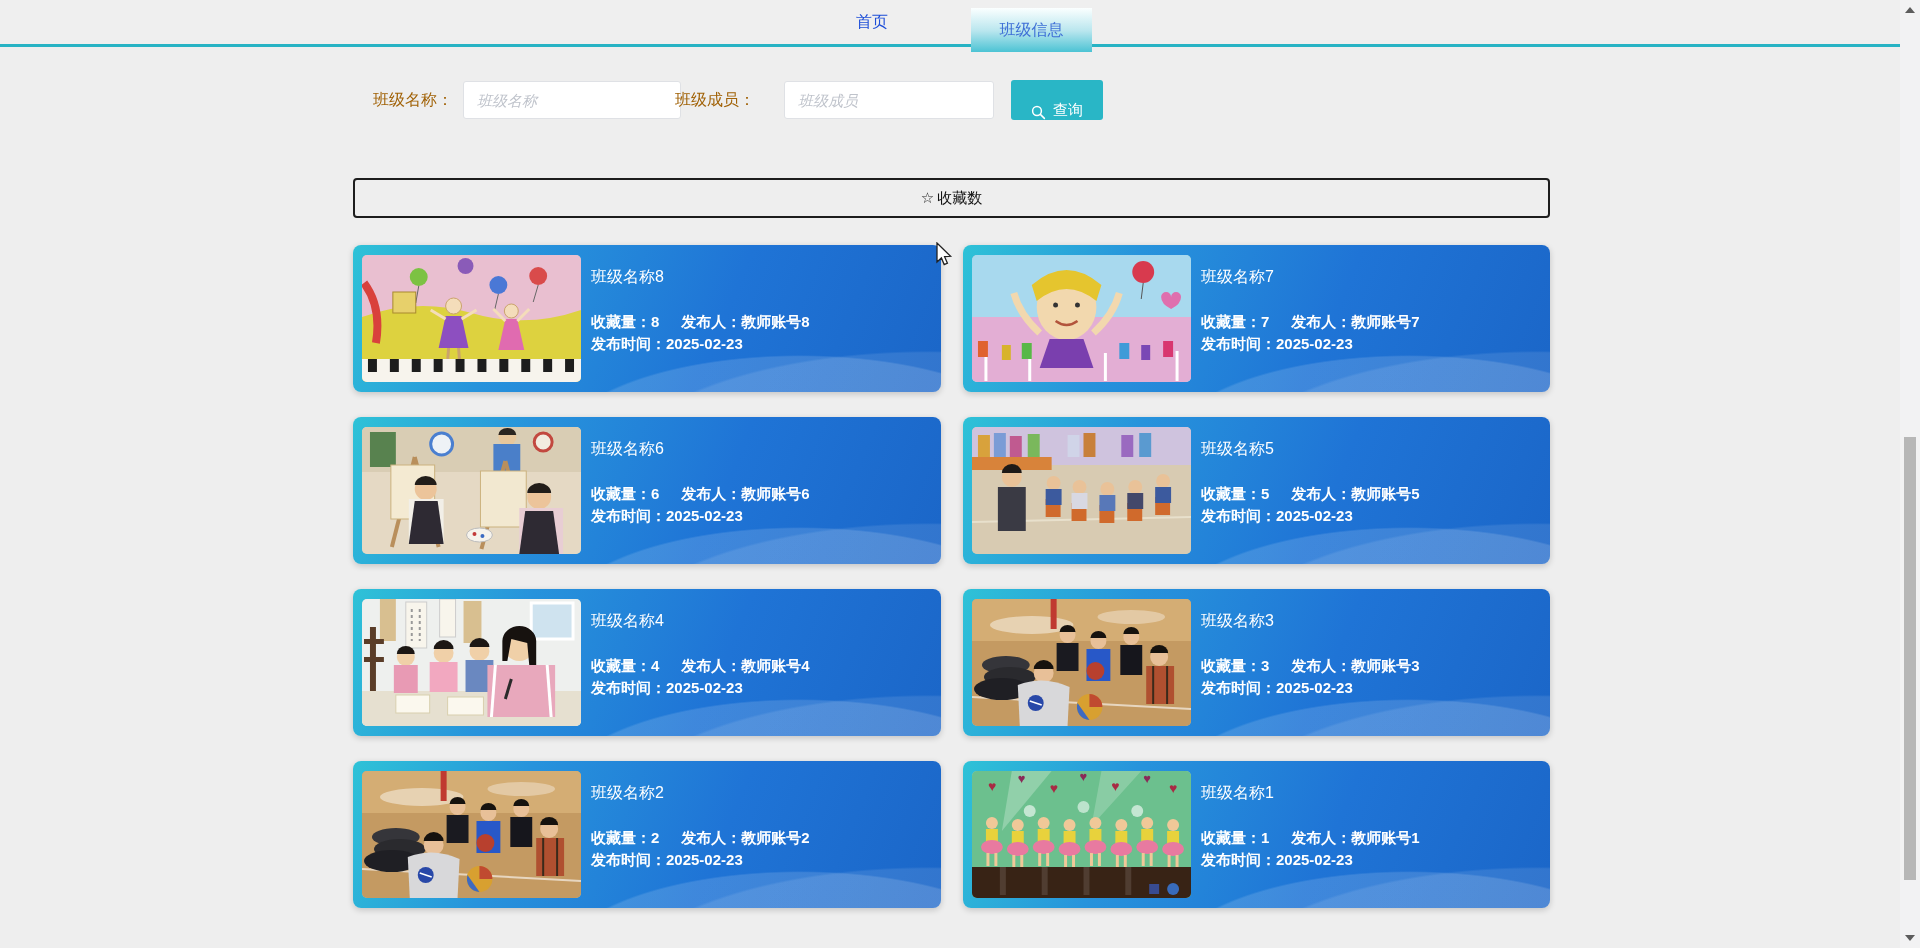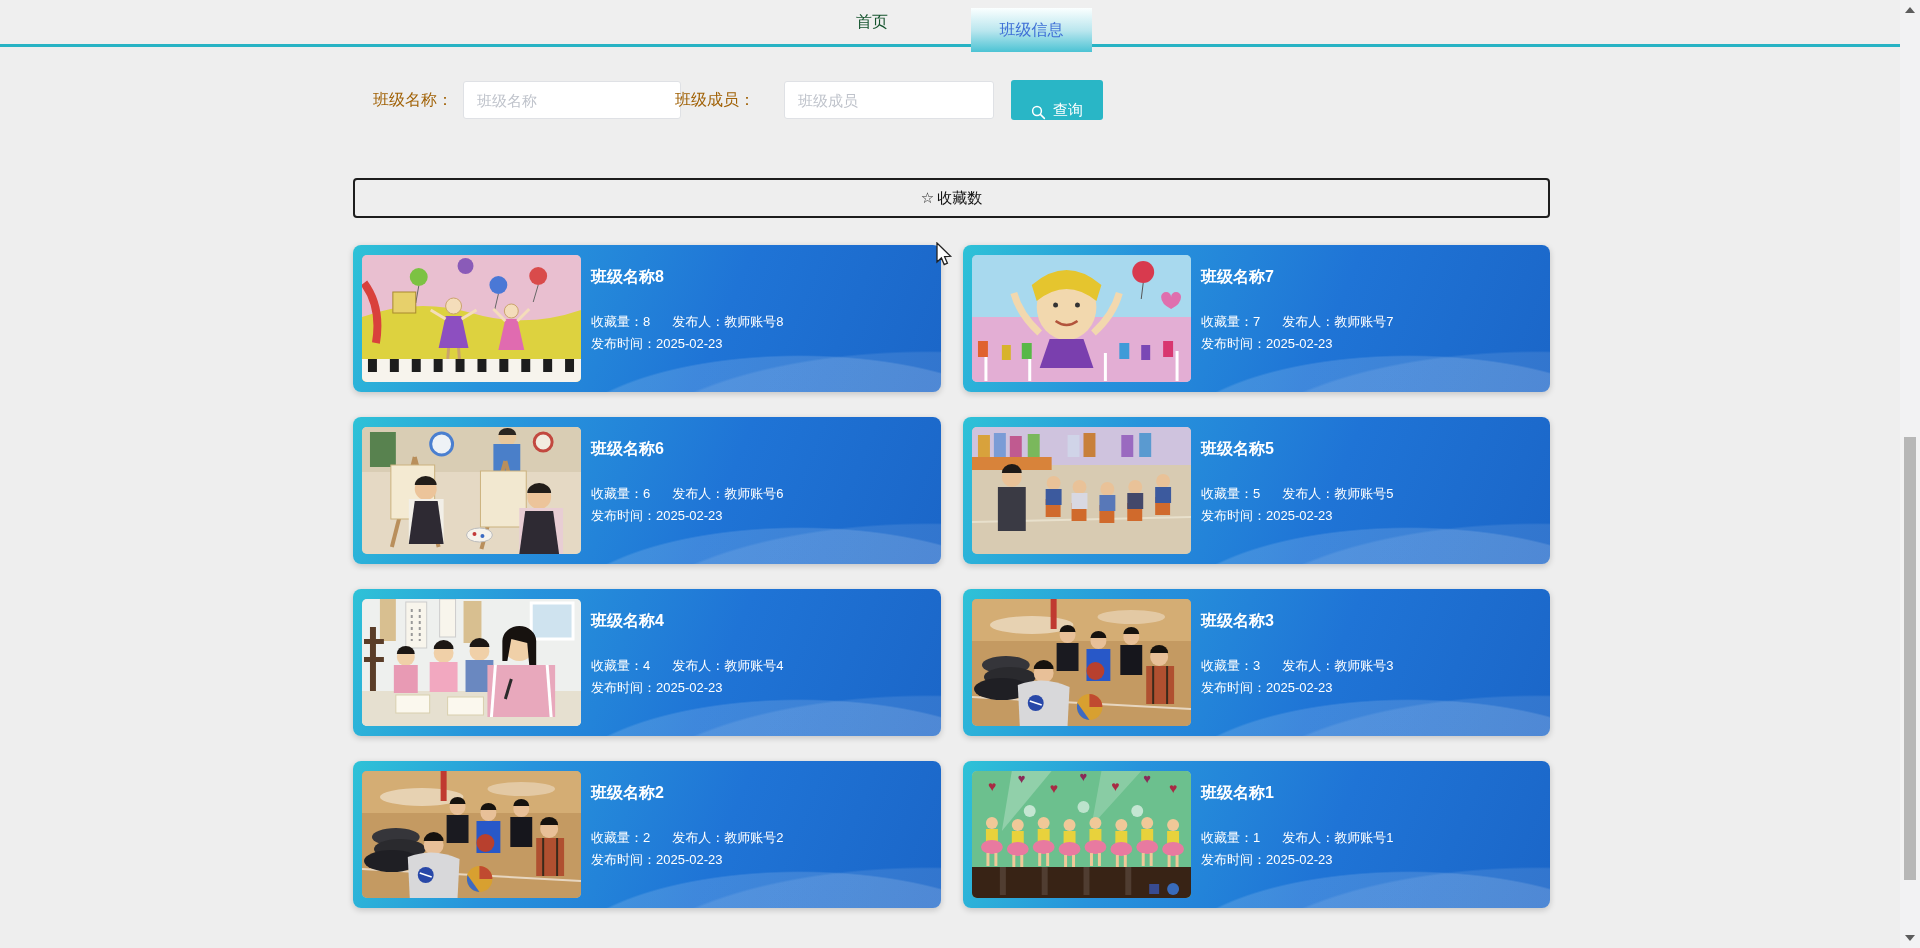--- a/index.html
+++ b/index.html
@@ -3,30 +3,30 @@
 <meta charset="utf-8">
 <style>
   * { box-sizing: border-box; margin: 0; padding: 0; }
   html,body { width:1920px; height:948px; overflow:hidden; }
   body { font-family: "Liberation Sans", "DejaVu Sans", sans-serif; background:#eeeeee; }
   .page { position:relative; width:1920px; height:948px; background:#eeeeee; overflow:hidden; }
 
   
   .nav { position:absolute; top:0; left:0; width:1920px; height:47px; background:#efefef; border-bottom:3px solid #27b3c4; }
   .tab { position:absolute; top:0; height:44px; line-height:44px; text-align:center; font-size:16px; cursor:default; }
-  .tab-home { left:810px; width:124px; color:#14532d; }
+  .tab-home { left:810px; width:124px; color:#1d4ed8; }
   .tab-active { left:971px; width:121px; color:#3e6fd6;
     background:linear-gradient(180deg,#fbffff 0%, #b9e6ee 52%, #4cc3d4 100%);margin-top:8px; }
 
   
   .search-row { position:absolute; top:80px; left:0; width:1920px; height:40px; }
   .s-label { position:absolute; top:0; line-height:40px; font-size:16px; color:#a16207; }
   .lbl1 { left:373px; } .lbl2 { left:675px; }
   .s-input { position:absolute; top:1px; height:38px; background:#ffffff; border:1px solid #dfe1e5; border-radius:3px;
-    font-size:15px; padding:0 13px; color:#be185d; outline:none; }
+    font-size:15px; padding:0 13px; color:#be185d; outline:none;font-style:italic; }
   .s-input::placeholder { color:#bfc3cb; }
   .in1 { left:463px; width:218px; } .in2 { left:784px; width:210px; }
   .search-btn { position:absolute; left:1011px; top:0; width:92px; height:40px; background:#29b6c6; color:#fff;
     border:none; border-radius:3px; font-size:15px; display:flex; align-items:flex-end; justify-content:center; gap:7px; cursor:pointer; }
 
   
   .sort-bar { position:absolute; top:178px; left:353px; width:1197px; height:40px; border:2px solid #1d1d1d; border-radius:4px;
     display:flex; align-items:center; justify-content:center; font-size:15px; color:#111; cursor:pointer; }
   .sort-bar .star { font-size:15px; margin-right:3px; color:#222; }
 
@@ -36,22 +36,22 @@
   .card { position:relative; border-radius:8px; overflow:hidden; display:flex; color:#fff;
     background:linear-gradient(112deg,#2ec2d7 0%, #2793dc 28%, #1f74d6 62%, #1b66c8 100%);
     box-shadow:0 2px 6px rgba(0,0,0,0.18); cursor:pointer; }
   .card::after { content:""; position:absolute; inset:0; z-index:1; pointer-events:none;
     background:
       radial-gradient(420px 160px at 76% 138%, rgba(255,255,255,0.14) 57%, rgba(255,255,255,0) 58%),
       radial-gradient(520px 200px at 98% 155%, rgba(255,255,255,0.10) 60%, rgba(255,255,255,0) 61%); }
   .thumb { flex:none; width:219px; height:127px; margin:10px 0 10px 9px; border-radius:5px; overflow:hidden; position:relative; z-index:2; background:#9cc; }
   .thumb svg { display:block; width:100%; height:100%; }
   .info { position:relative; z-index:2; margin-left:10px; padding-top:22px; }
-  .title { font-size:16px; font-weight:700; line-height:20px; }
-  .meta { font-size:13px; line-height:20px; margin-top:0; }
+  .title { font-size:16px; font-weight:400; line-height:20px; }
+  .meta { font-size:15px; line-height:20px; margin-top:0;font-weight:bold; }
   .meta.m1 { margin-top:25px; }
   .meta.m2 { margin-top:2px; }
   .gap { margin-right:22px; }
 
   
   .scrollbar { position:absolute; right:0; top:0; width:20px; height:948px; background:#f2f2f3; }
   .sb-thumb { position:absolute; left:4px; width:12px; top:437px; height:443px; background:#b7b7b7; }
   .sb-up, .sb-down { position:absolute; left:5px; width:0; height:0; border-left:5px solid transparent; border-right:5px solid transparent; }
   .sb-up { top:7px; border-bottom:6px solid #5c5c5c; }
   .sb-down { bottom:7px; border-top:6px solid #5c5c5c; }

